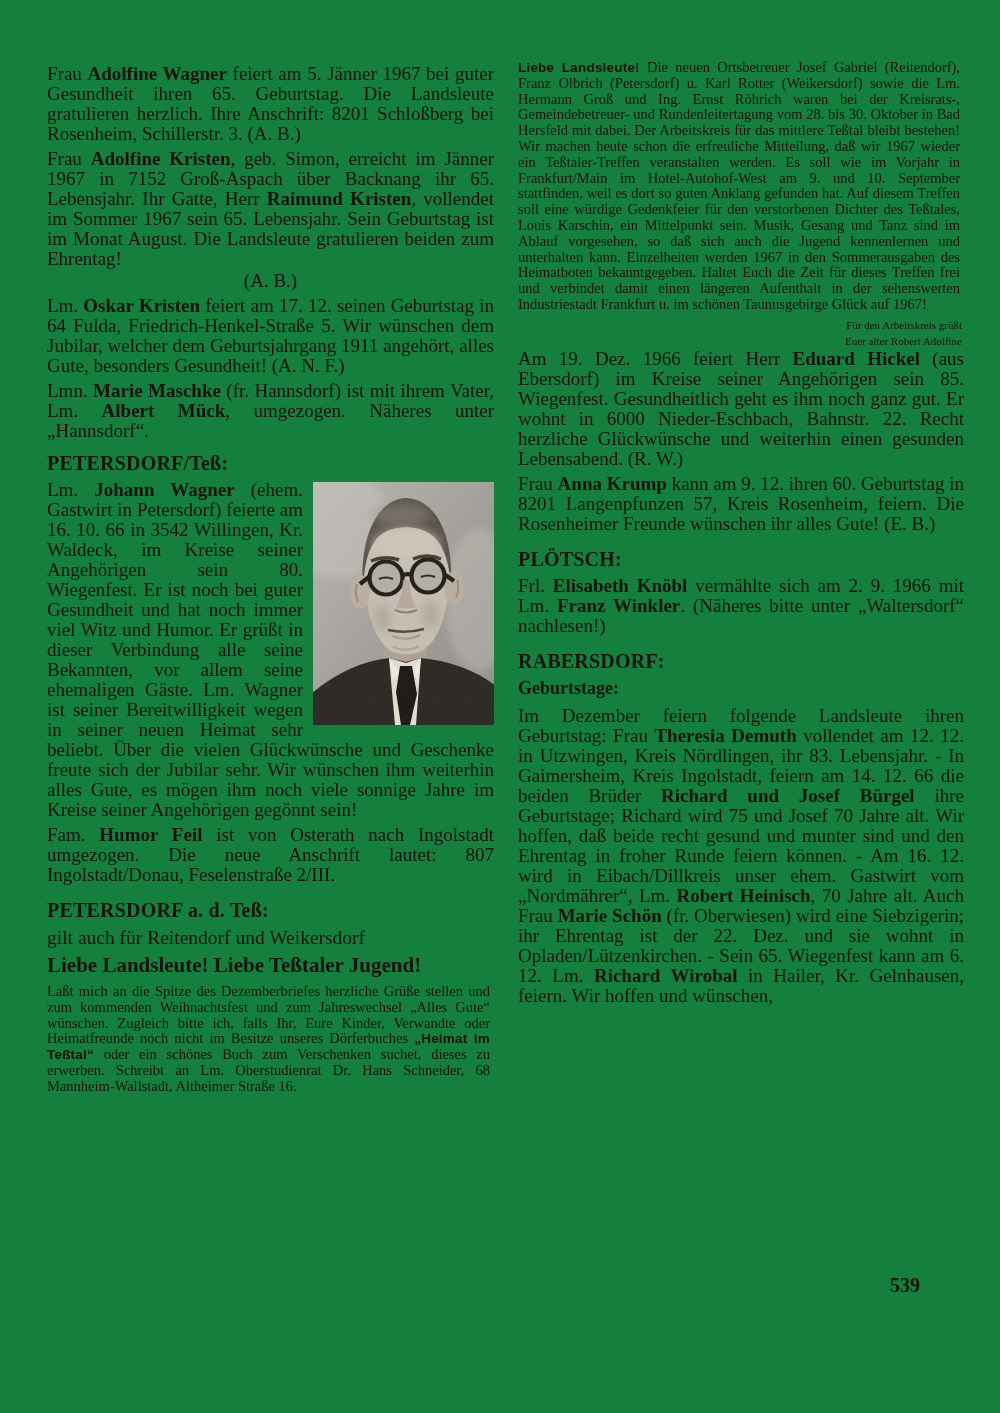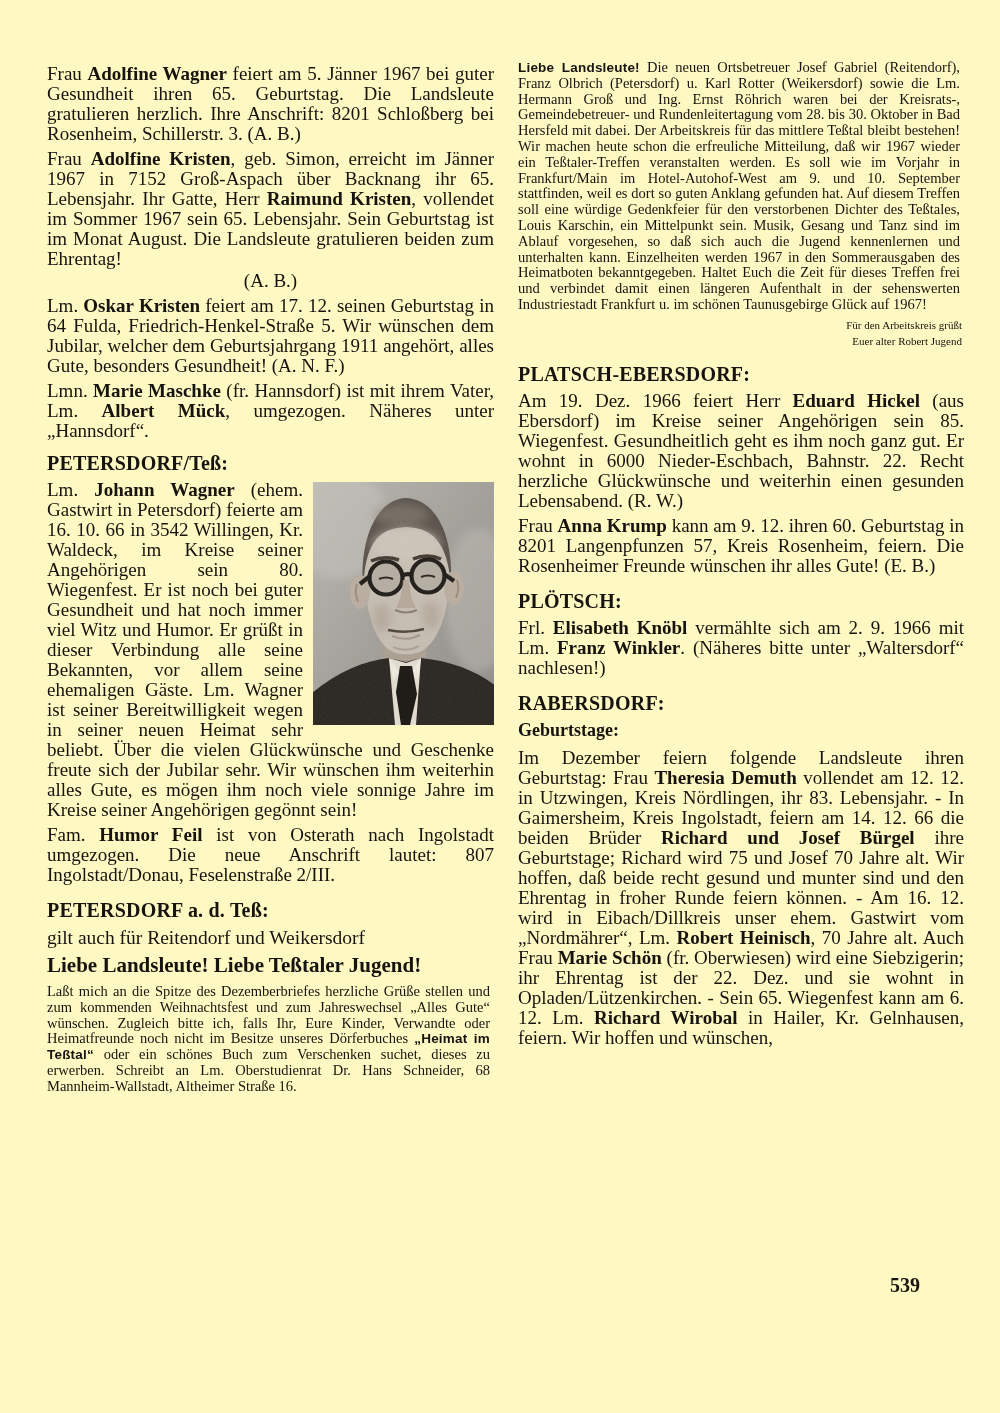--- a/index.html
+++ b/index.html
@@ -1,21 +1,21 @@
 <!DOCTYPE html>
 <html lang="de"><head>
 <meta charset="utf-8">
 <style>
   * { margin:0; padding:0; box-sizing:border-box; }
   html, body { background:#d9d9d6; }
   .page {
     position:relative;
     width:1000px; height:1413px;
     margin:0 auto;
-    background:#fef9c3;
+    background:#15803d;
     color:#17130e;
     font-family:"Liberation Serif","DejaVu Serif",serif;
     overflow:hidden;
   }
   .col { position:absolute; }
   .col-left  { left:47px;  top:64px; width:447px; }
   .col-right { left:518px; top:60px; width:446px; }
 
   .body-text {
     font-size:19px; line-height:20px;
@@ -136,24 +136,23 @@
     <h2 class="section-heading mt-lg">PETERSDORF a. d. Teß:</h2>
     <h3 class="sub-heading">gilt auch für Reitendorf und Weikersdorf</h3>
     <h3 class="salutation">Liebe Landsleute! Liebe Teßtaler Jugend!</h3>
     <p class="small-text">Laßt mich an die Spitze des Dezemberbriefes herzliche Grüße stellen und zum kommenden Weihnachtsfest und zum Jahreswechsel „Alles Gute“ wünschen. Zugleich bitte ich, falls Ihr, Eure Kinder, Verwandte oder Heimatfreunde noch nicht im Besitze unseres Dörferbuches <b>„Heimat im Teßtal“</b> oder ein schönes Buch zum Verschenken suchet, dieses zu erwerben. Schreibt an Lm. Oberstudienrat Dr. Hans Schneider, 68 Mannheim-Wallstadt, Altheimer Straße 16.</p>
   </div>
 
   <div class="col col-right">
     <p class="small-text"><b>Liebe Landsleute!</b> Die neuen Ortsbetreuer Josef Gabriel (Reitendorf), Franz Olbrich (Petersdorf) u. Karl Rotter (Weikersdorf) sowie die Lm. Hermann Groß und Ing. Ernst Röhrich waren bei der Kreisrats-, Gemeindebetreuer- und Rundenleitertagung vom 28. bis 30. Oktober in Bad Hersfeld mit dabei. Der Arbeitskreis für das mittlere Teßtal bleibt bestehen! Wir machen heute schon die erfreuliche Mitteilung, daß wir 1967 wieder ein Teßtaler-Treffen veranstalten werden. Es soll wie im Vorjahr in Frankfurt/Main im Hotel-Autohof-West am 9. und 10. September stattfinden, weil es dort so guten Anklang gefunden hat. Auf diesem Treffen soll eine würdige Gedenkfeier für den verstorbenen Dichter des Teßtales, Louis Karschin, ein Mittelpunkt sein. Musik, Gesang und Tanz sind im Ablauf vorgesehen, so daß sich auch die Jugend kennenlernen und unterhalten kann. Einzelheiten werden 1967 in den Sommerausgaben des Heimatboten bekanntgegeben. Haltet Euch die Zeit für dieses Treffen frei und verbindet damit einen längeren Aufenthalt in der sehenswerten Industriestadt Frankfurt u. im schönen Taunusgebirge Glück auf 1967!</p>
     <div class="signoff-block">
       <div class="signoff">Für den Arbeitskreis grüßt</div>
-      <div class="signoff">Euer alter Robert Jugend</div>
+      <div class="signoff">Euer alter Robert Adolfine</div>
     </div>
 
-    <h2 class="section-heading mt-lg">PLATSCH-EBERSDORF:</h2>
     <p class="body-text">Am 19. Dez. 1966 feiert Herr <b>Eduard Hickel</b> (aus Ebersdorf) im Kreise seiner Angehörigen sein 85. Wiegenfest. Gesundheitlich geht es ihm noch ganz gut. Er wohnt in 6000 Nieder-Eschbach, Bahnstr. 22. Recht herzliche Glückwünsche und weiterhin einen gesunden Lebensabend. (R. W.)</p>
     <p class="body-text">Frau <b>Anna Krump</b> kann am 9. 12. ihren 60. Geburtstag in 8201 Langenpfunzen 57, Kreis Rosenheim, feiern. Die Rosenheimer Freunde wünschen ihr alles Gute! (E. B.)</p>
 
     <h2 class="section-heading mt-lg">PLÖTSCH:</h2>
     <p class="body-text">Frl. <b>Elisabeth Knöbl</b> vermählte sich am 2. 9. 1966 mit Lm. <b>Franz Winkler</b>. (Näheres bitte unter „Waltersdorf“ nachlesen!)</p>
 
     <h2 class="section-heading mt-lg">RABERSDORF:</h2>
     <h3 class="sub-heading-small">Geburtstage:</h3>
     <p class="body-text">Im Dezember feiern folgende Landsleute ihren Geburtstag: Frau <b>Theresia Demuth</b> vollendet am 12. 12. in Utzwingen, Kreis Nördlingen, ihr 83. Lebensjahr. - In Gaimersheim, Kreis Ingolstadt, feiern am 14. 12. 66 die beiden Brüder <b>Richard und Josef Bürgel</b> ihre Geburtstage; Richard wird 75 und Josef 70 Jahre alt. Wir hoffen, daß beide recht gesund und munter sind und den Ehrentag in froher Runde feiern können. - Am 16. 12. wird in Eibach/Dillkreis unser ehem. Gastwirt vom „Nordmährer“, Lm. <b>Robert Heinisch</b>, 70 Jahre alt. Auch Frau <b>Marie Schön</b> (fr. Oberwiesen) wird eine Siebzigerin; ihr Ehrentag ist der 22. Dez. und sie wohnt in Opladen/Lützenkirchen. - Sein 65. Wiegenfest kann am 6. 12. Lm. <b>Richard Wirobal</b> in Hailer, Kr. Gelnhausen, feiern. Wir hoffen und wünschen,</p>
   </div>

